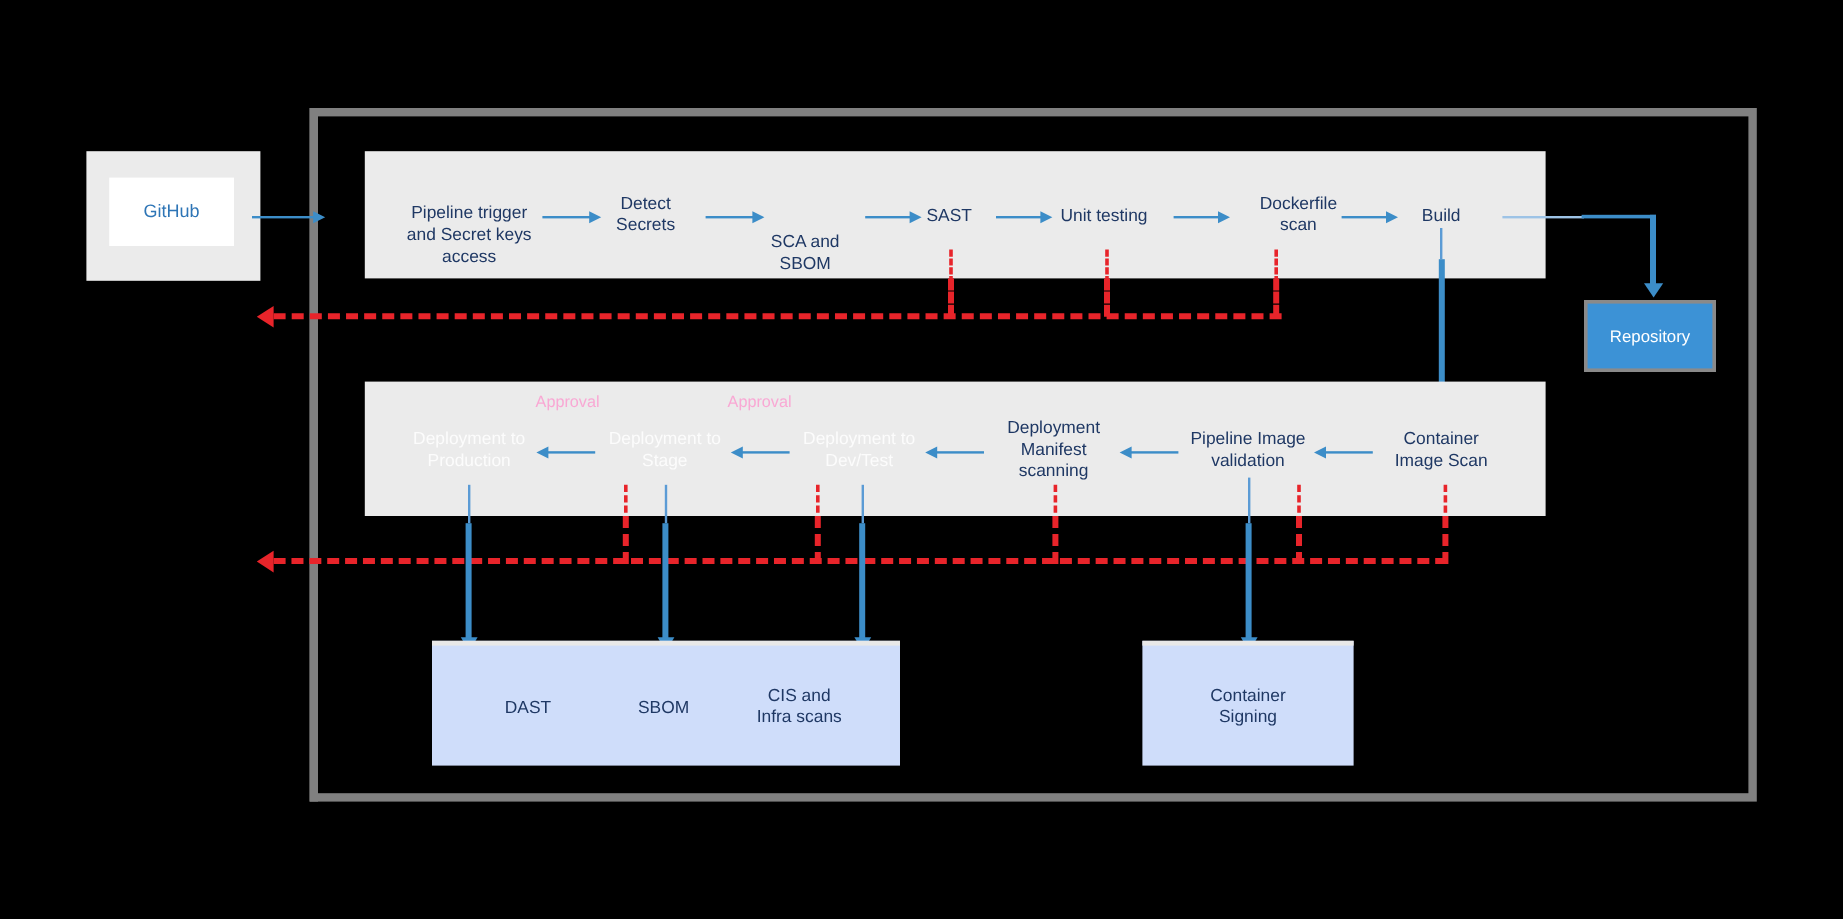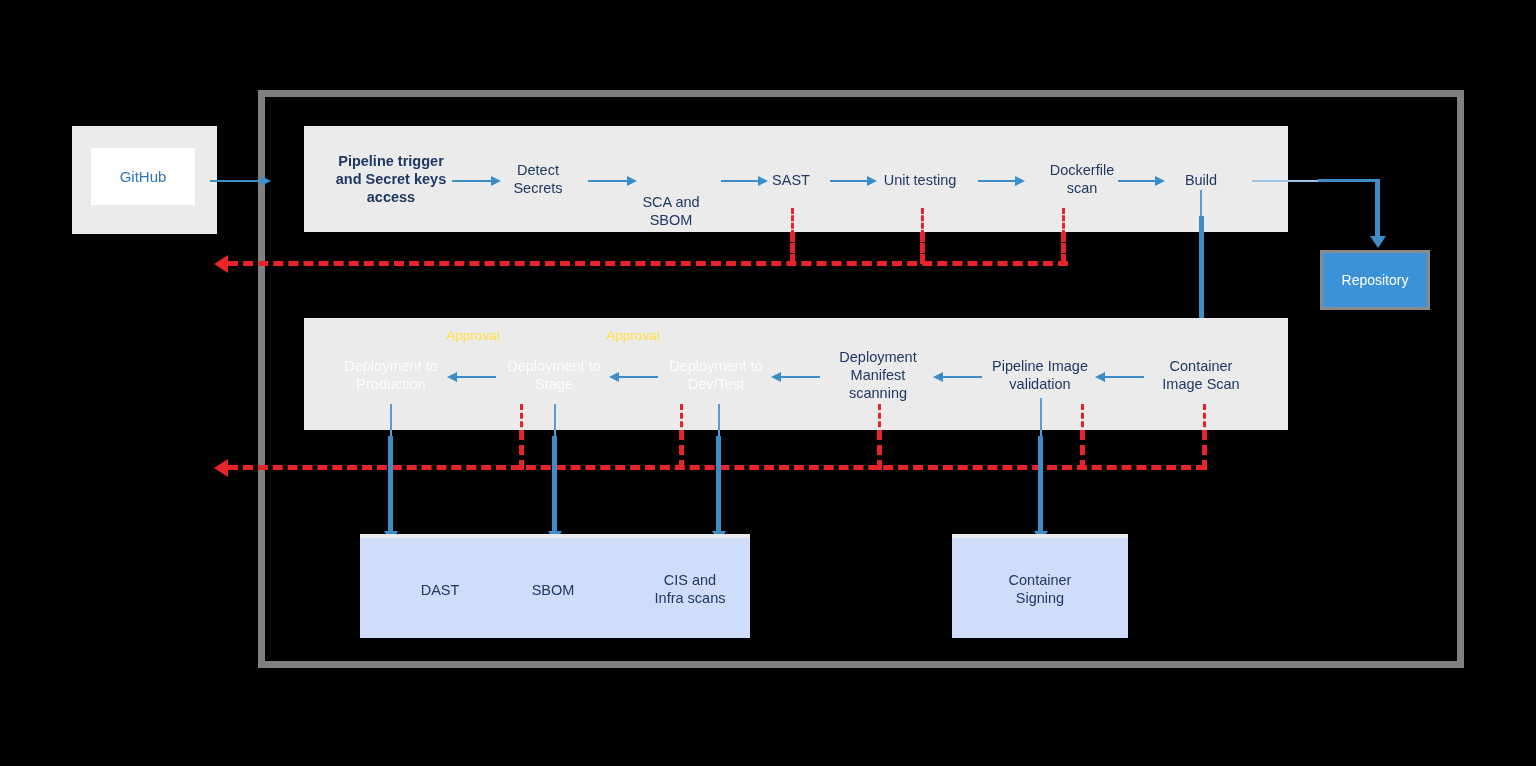--- a/index.html
+++ b/index.html
@@ -51,21 +51,21 @@
     white-space: pre-line;
     transform: translate(-50%, -50%);
   }
   .stage-label.faded {
     color: #FFFFFF;
     opacity: 0.85;
   }
   .approval-label {
     position: absolute;
     font-size: 13.5px;
-    color: #fde047;
+    color: #f9a8d4;
     transform: translate(-50%, -50%);
     white-space: nowrap;
   }
 
   
   #github-box {
     left: 72px; top: 126px;
     width: 145px; height: 108px;
     background: #EBEBEB;
   }
@@ -215,21 +215,21 @@
   <div class="abs" id="left-rail"></div>
 
   <div class="abs" id="github-box"></div>
   <div class="abs" id="github-inner">GitHub</div>
 
 
   <div class="abs harrow right" style="left:210px; top:180px; width:52px;"></div>
 
   <div class="abs stage-band" id="band-build"></div>
 
-  <div class="abs stage-label" style="left:391px; top:179px;font-weight:bold;">Pipeline trigger
+  <div class="abs stage-label" style="left:391px; top:196px;">Pipeline trigger
 and Secret keys
 access</div>
   <div class="abs stage-label" style="left:538px; top:179px;">Detect
 Secrets</div>
   <div class="abs stage-label" style="left:671px; top:179px;margin-top:32px;">SCA and
 SBOM</div>
   <div class="abs stage-label" style="left:791px; top:180px;">SAST</div>
   <div class="abs stage-label" style="left:920px; top:180px;">Unit testing</div>
   <div class="abs stage-label" style="left:1062px; top:179px;margin-left:20px;">Dockerfile
 scan</div>
@@ -313,20 +313,20 @@
 
   <div class="abs vtail" style="left:718px; top:404px; height:32px;"></div>
   <div class="abs varrow thick down" style="left:716px; top:436px; height:96px;"></div>
 
   <div class="abs vtail" style="left:1040px; top:398px; height:38px;"></div>
   <div class="abs varrow thick down" style="left:1038px; top:436px; height:96px;"></div>
 
   <div class="abs scan-box" id="scanbox-left"></div>
   <div class="abs scan-label" style="left:440px; top:590px;">DAST</div>
   <div class="abs scan-label" style="left:553px; top:590px;">SBOM</div>
-  <div class="abs scan-label" style="left:666px; top:589px;margin-left:24px;">CIS and
+  <div class="abs scan-label" style="left:666px; top:589px;">CIS and
 Infra scans</div>
 
   <div class="abs scan-box" id="scanbox-right"></div>
   <div class="abs scan-label" style="left:1040px; top:589px;">Container
 Signing</div>
 
 </div>
 
 </body></html>

